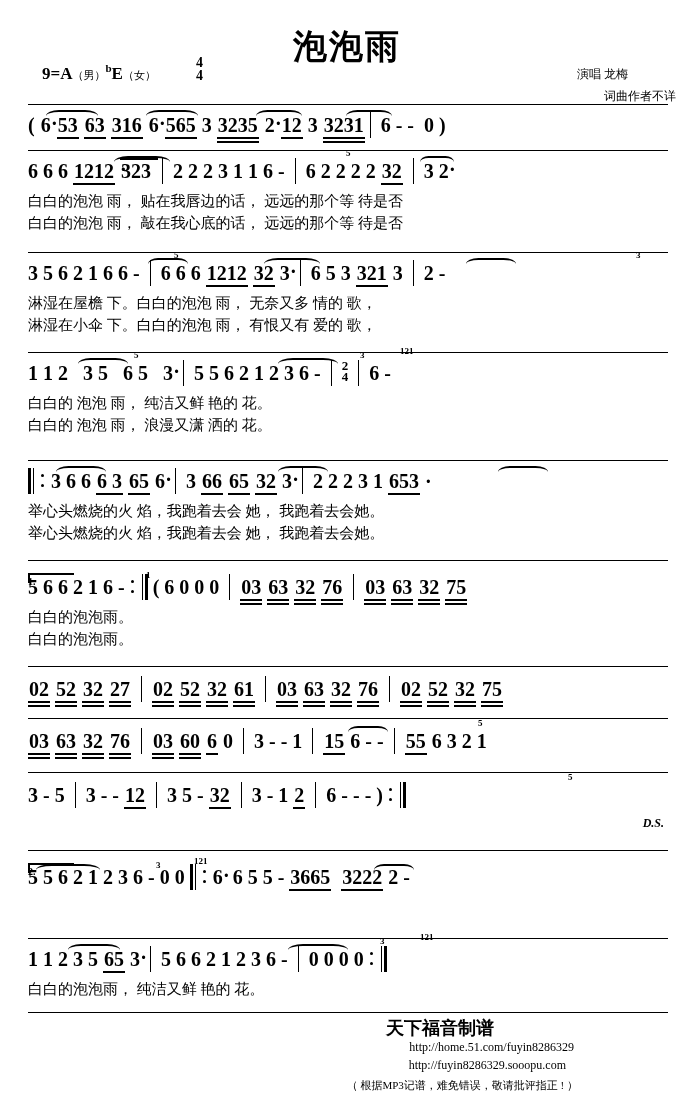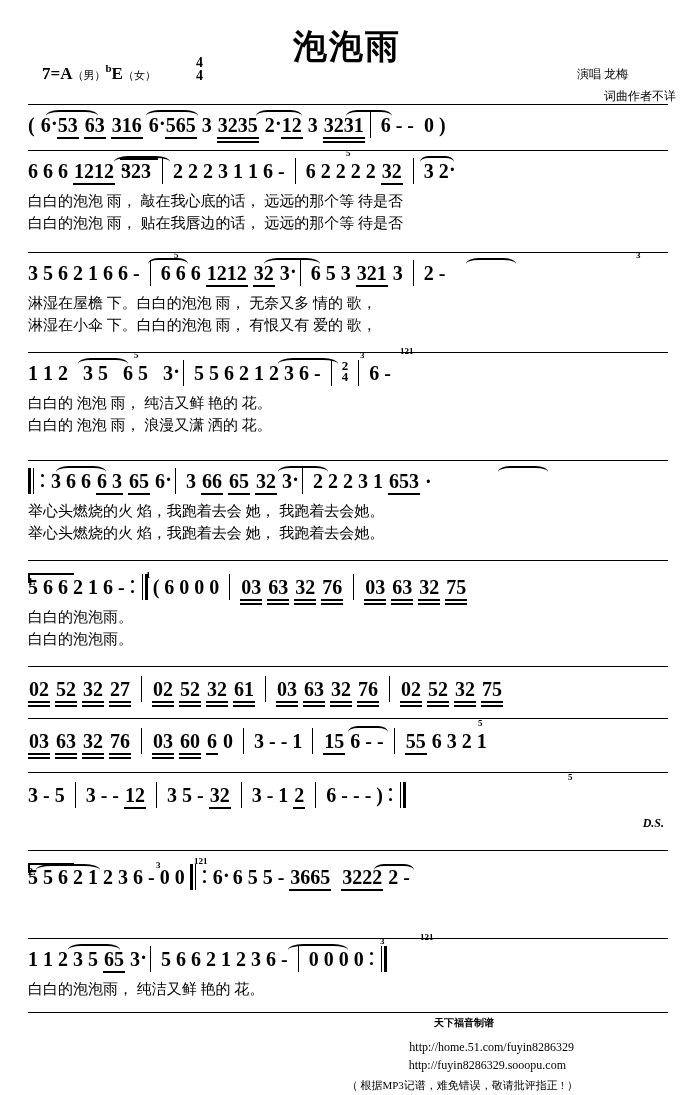--- a/index.html
+++ b/index.html
@@ -102,35 +102,35 @@
     content:"";position:absolute;left:0;top:-3px;width:46px;height:2px;background:#000;
   }
   .volta::after{
     content:"";position:absolute;left:0;top:-3px;width:2px;height:10px;background:#000;
   }
 
   .ds{position:absolute;font-size:12px;font-style:italic;font-weight:bold;text-align:right;}
 
   
   .footer{position:absolute;right:16px;}
-  .f1{font-size:10px;font-weight:bold;}
+  .f1{font-size:18px;font-weight:bold;}
   .f2{font-family:Liberation Serif, serif;font-size:12px;}
   .f3{font-size:11px;}
 </style>
 </head>
 <body>
 
 <div class="sheet">
 
   <div class="title">泡泡雨</div>
   <div class="singer">演唱 龙梅</div>
   <div class="composer">词曲作者不详</div>
 
   <div class="keysig">
-    <span>7=A</span><span class="sm">（男）</span><span class="flat">b</span><span>E</span><span class="sm">（女）</span>
+    <span>9=A</span><span class="sm">（男）</span><span class="flat">b</span><span>E</span><span class="sm">（女）</span>
   </div>
   <div class="meter">
     <div>4</div>
     <div>4</div>
   </div>
 
   <div class="hr" style="top:104px"></div>
   <div class="row" style="top:112px">
     <div class="notes">
       <span class="slur" style="left:18px;top:-2px;width:52px"></span>
@@ -153,22 +153,22 @@
       <span class="slur" style="left:86px;top:-2px;width:56px"></span>
       <span class="slur" style="left:392px;top:-2px;width:34px"></span>
       6 6 6 <span class="grp b1">1212</span> <span class="grp b1 dotr">323</span>
       <span class="barline"></span>
       2 2 2 3 1 1 <span class="tri" style="top:-10px;left:318px">5</span>6 -
       <span class="barline"></span>
       6 2 2 2 2 <span class="grp b1">32</span>
       <span class="barline"></span>
       3 <span class="dotr">2</span>
     </div>
+    <div class="lyric">白白的泡泡 雨，   贴在我唇边的话，  远远的那个等  待是否</div>
     <div class="lyric">白白的泡泡 雨，   敲在我心底的话，  远远的那个等  待是否</div>
-    <div class="lyric">白白的泡泡 雨，   贴在我唇边的话，  远远的那个等  待是否</div>
   </div>
   <div class="hr" style="top:252px"></div>
 
   <div class="row" style="top:260px">
     <div class="notes">
       <span class="slur" style="left:120px;top:-2px;width:40px"></span>
       <span class="slur" style="left:236px;top:-2px;width:56px"></span>
       <span class="slur" style="left:438px;top:-2px;width:50px"></span>
       3 5 6 2 1 6 <span class="tri" style="top:-10px;left:146px">5</span>6 -
       <span class="barline"></span>

